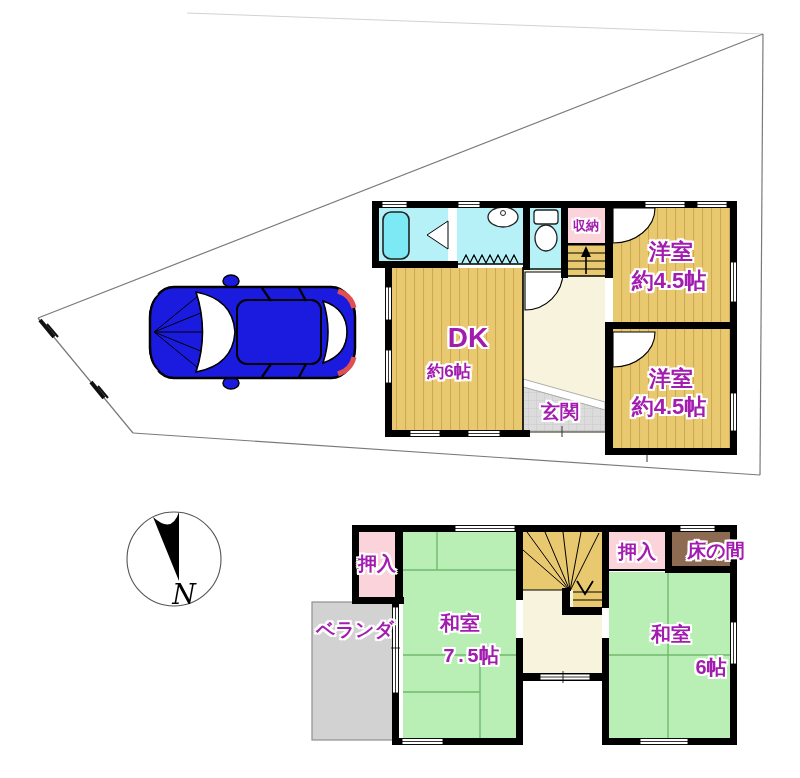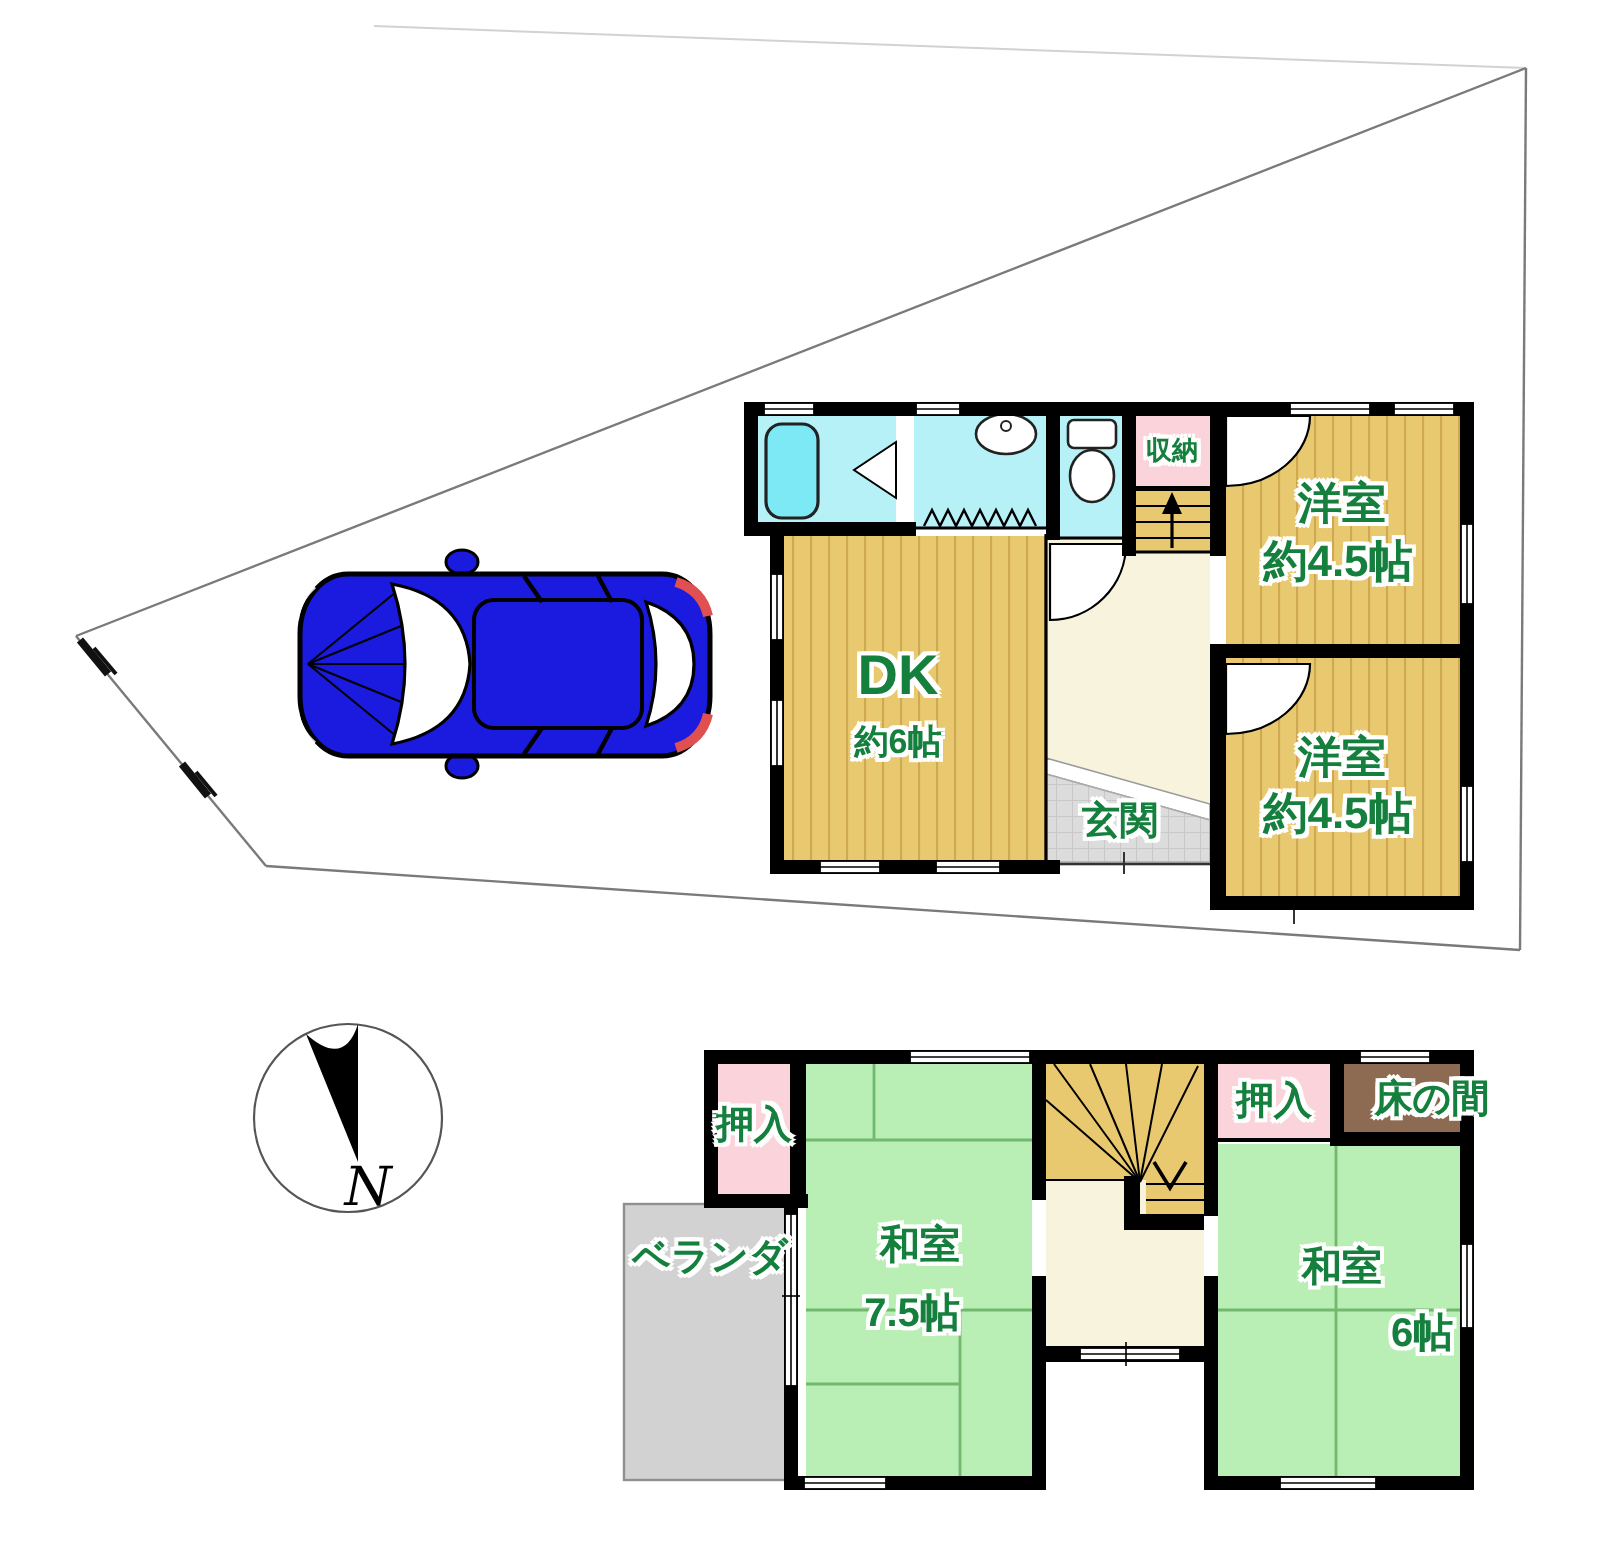--- a/index.html
+++ b/index.html
@@ -1,23 +1,23 @@
 <!DOCTYPE html>
 <html><head>
 <meta charset="utf-8">
 <style>
   html,body{margin:0;padding:0;background:#ffffff;}
   #canvas{position:relative;width:800px;height:778px;background:#ffffff;overflow:hidden;
           font-family:"Liberation Sans", sans-serif;}
   #plan-svg{position:absolute;left:0;top:0;}
   .lbl{position:absolute;transform:translate(-50%,-50%);white-space:nowrap;
-       color:#15803d;font-weight:bold;line-height:1;
+       color:#a21caf;font-weight:bold;line-height:1;
        text-shadow:-2px -2px 0 #fff,2px -2px 0 #fff,-2px 2px 0 #fff,2px 2px 0 #fff,
                    -2px 0 0 #fff,2px 0 0 #fff,0 -2px 0 #fff,0 2px 0 #fff;}
-  .sz-big{font-size:28px;}
+  .sz-big{font-size:28px;margin-left:19px;}
   .sz-med{font-size:17px;}
   .sz-room{font-size:22px;}
   .sz-room2{font-size:20px;}
   .sz-small{font-size:19px;}
   .sz-tiny{font-size:13px;}
   .north{position:absolute;transform:translate(-50%,-50%);
          font-family:"DejaVu Serif", serif;font-style:italic;font-size:27px;color:#000;
          text-shadow:none;font-weight:normal;}
 </style>
 </head>
@@ -291,21 +291,21 @@
 <div class="lbl sz-big" style="left:449px;top:338px;">DK</div>
 <div class="lbl sz-med" style="left:449px;top:371px;">約6帖</div>
 <div class="lbl sz-room" style="left:671px;top:252px;">洋室</div>
 <div class="lbl sz-room" style="left:669px;top:281px;">約4.5帖</div>
 <div class="lbl sz-room" style="left:671px;top:379px;">洋室</div>
 <div class="lbl sz-room" style="left:669px;top:407px;">約4.5帖</div>
 <div class="lbl sz-small" style="left:560px;top:411px;">玄関</div>
 <div class="lbl sz-tiny" style="left:586px;top:225px;">収納</div>
 
 <div class="lbl sz-room2" style="left:460px;top:623px;">和室</div>
-<div class="lbl sz-room2" style="left:456px;top:657px;">7.5帖</div>
+<div class="lbl sz-room2" style="left:471px;top:657px;font-family:Liberation Mono, monospace;">7.5帖</div>
 <div class="lbl sz-room2" style="left:671px;top:634px;">和室</div>
 <div class="lbl sz-room2" style="left:671px;top:667px;margin-left:40px;">6帖</div>
 <div class="lbl sz-small" style="left:377px;top:563px;">押入</div>
 <div class="lbl sz-small" style="left:637px;top:551px;">押入</div>
 <div class="lbl sz-small" style="left:716px;top:550px;">床の間</div>
 <div class="lbl sz-small" style="left:355px;top:629px;">ベランダ</div>
 
 <div class="north" style="left:184px;top:594px;">N</div>
 </div>
 

